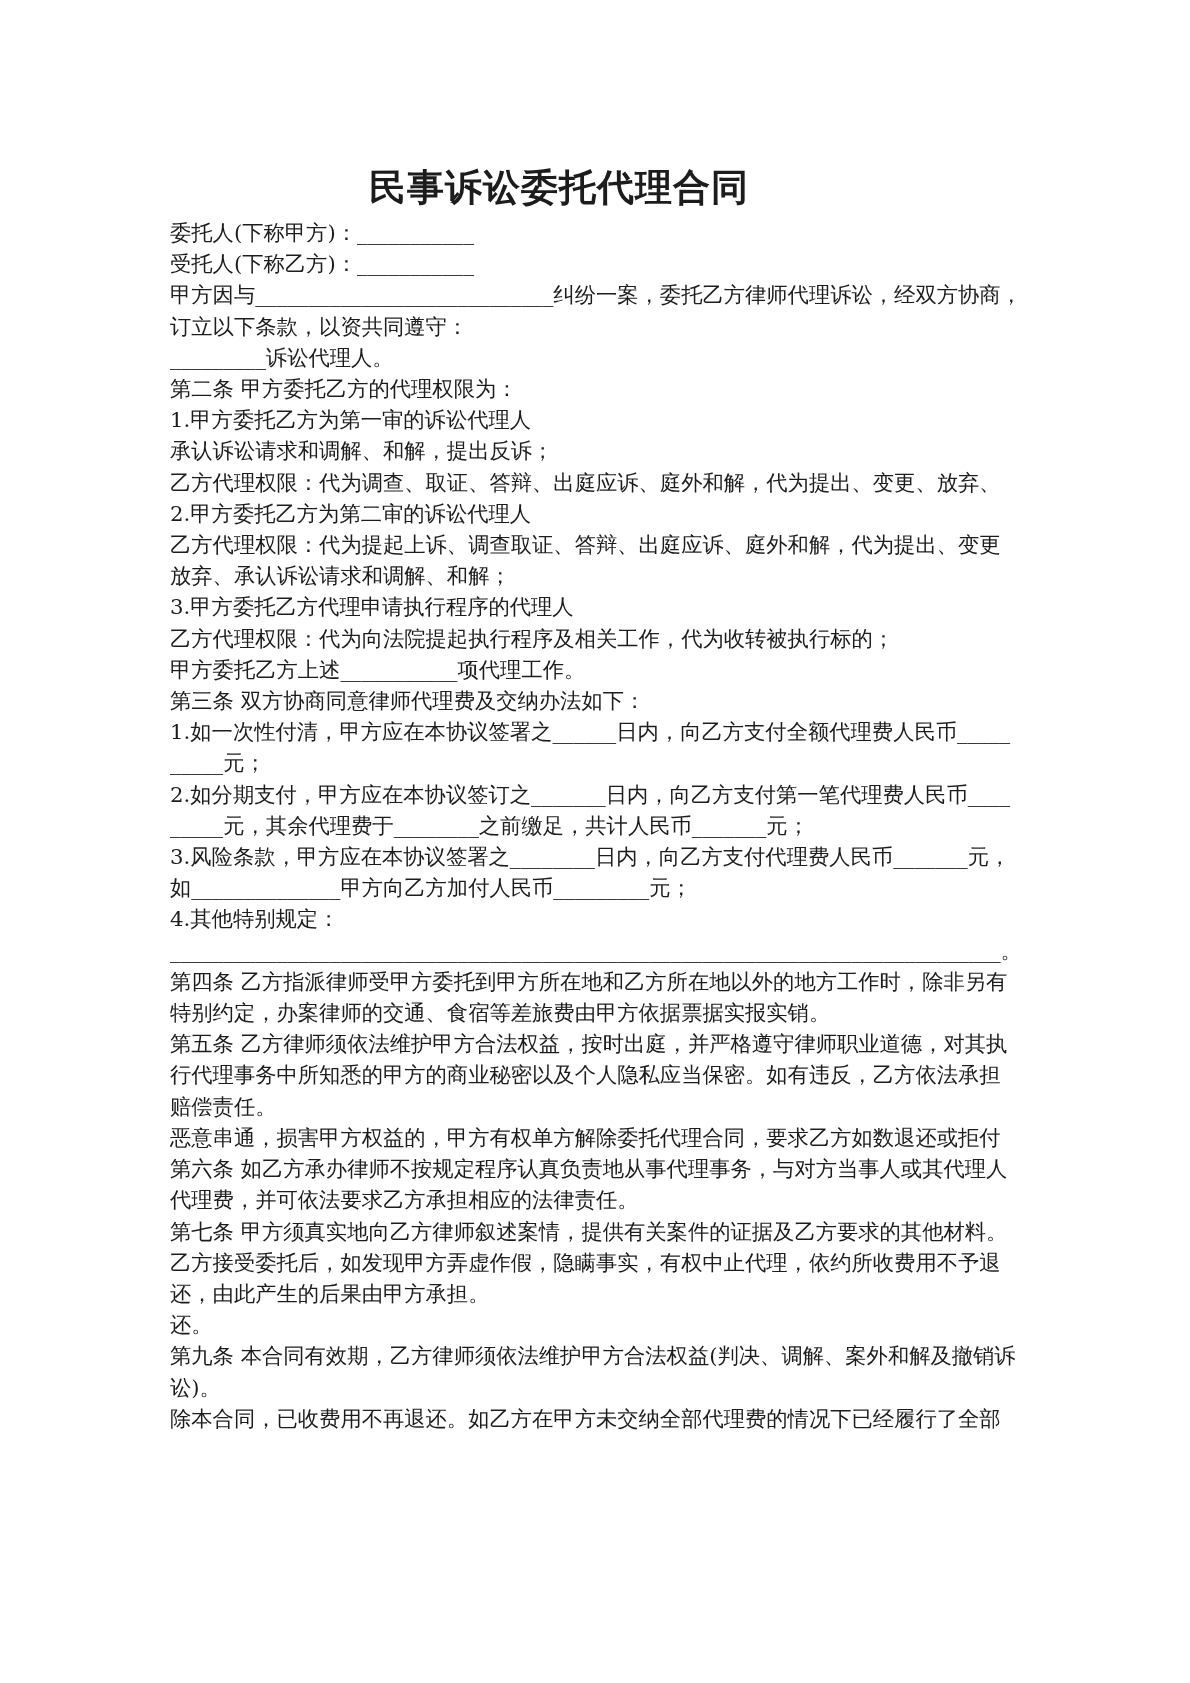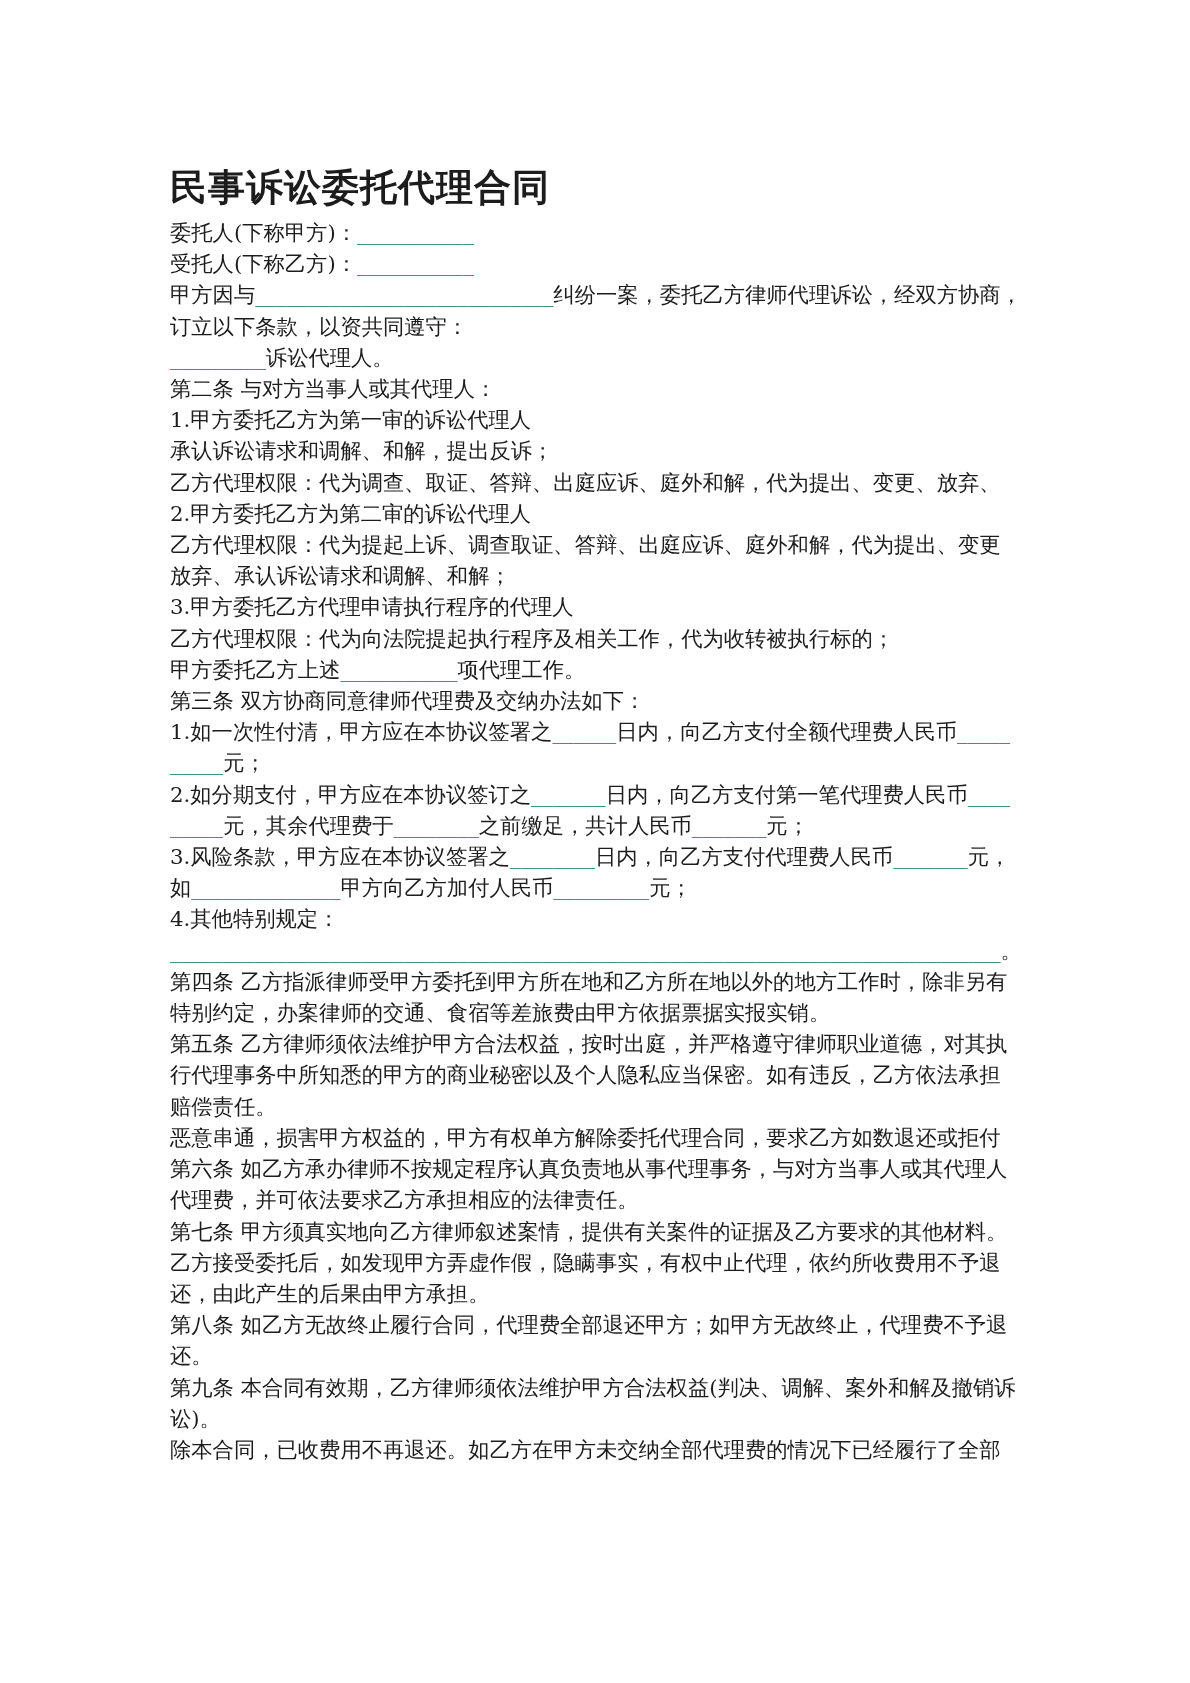--- a/index.html
+++ b/index.html
@@ -16,49 +16,49 @@
     position:absolute;
     left:170px;
     top:0;
     width:856px;
   }
   .title{
     margin:165px 78px 0 0;
     font-size:37px;
     line-height:44px;
     font-weight:700;
-    text-align:left;
+    text-align:center;
     letter-spacing:1px;
     white-space:nowrap;
   }
   .lines{
     margin-top:8px;
     font-size:21.3px;
     line-height:31.2px;
   }
   .line{
     white-space:pre;
   }
   .u{
-    color:#0f766e;
+    color:#000000;
   }
 </style>
 </head>
 <body>
 
 <div class="page">
   <div class="content">
     <div class="title">民事诉讼委托代理合同</div>
     <div class="lines">
         <div class="line">委托人(下称甲方)：<span class="u">___________</span></div>
         <div class="line">受托人(下称乙方)：<span class="u">___________</span></div>
         <div class="line">甲方因与<span class="u">____________________________</span>纠纷一案，委托乙方律师代理诉讼，经双方协商，</div>
         <div class="line">订立以下条款，以资共同遵守：</div>
         <div class="line"><span class="u">_________</span>诉讼代理人。</div>
-        <div class="line">第二条 与对方当事人或其代理人：</div>
+        <div class="line">第二条 甲方委托乙方的代理权限为：</div>
         <div class="line">1.甲方委托乙方为第一审的诉讼代理人</div>
         <div class="line">承认诉讼请求和调解、和解，提出反诉；</div>
         <div class="line">乙方代理权限：代为调查、取证、答辩、出庭应诉、庭外和解，代为提出、变更、放弃、</div>
         <div class="line">2.甲方委托乙方为第二审的诉讼代理人</div>
         <div class="line">乙方代理权限：代为提起上诉、调查取证、答辩、出庭应诉、庭外和解，代为提出、变更</div>
         <div class="line">放弃、承认诉讼请求和调解、和解；</div>
         <div class="line">3.甲方委托乙方代理申请执行程序的代理人</div>
         <div class="line">乙方代理权限：代为向法院提起执行程序及相关工作，代为收转被执行标的；</div>
         <div class="line">甲方委托乙方上述<span class="u">___________</span>项代理工作。</div>
         <div class="line">第三条 双方协商同意律师代理费及交纳办法如下：</div>
@@ -74,20 +74,19 @@
         <div class="line">特别约定，办案律师的交通、食宿等差旅费由甲方依据票据实报实销。</div>
         <div class="line">第五条 乙方律师须依法维护甲方合法权益，按时出庭，并严格遵守律师职业道德，对其执</div>
         <div class="line">行代理事务中所知悉的甲方的商业秘密以及个人隐私应当保密。如有违反，乙方依法承担</div>
         <div class="line">赔偿责任。</div>
         <div class="line">恶意串通，损害甲方权益的，甲方有权单方解除委托代理合同，要求乙方如数退还或拒付</div>
         <div class="line">第六条 如乙方承办律师不按规定程序认真负责地从事代理事务，与对方当事人或其代理人</div>
         <div class="line">代理费，并可依法要求乙方承担相应的法律责任。</div>
         <div class="line">第七条 甲方须真实地向乙方律师叙述案情，提供有关案件的证据及乙方要求的其他材料。</div>
         <div class="line">乙方接受委托后，如发现甲方弄虚作假，隐瞒事实，有权中止代理，依约所收费用不予退</div>
         <div class="line">还，由此产生的后果由甲方承担。</div>
-        <div class="line">第八条 如乙方无故终止履行合同，代理费全部退还甲方；如甲方无故终止，代理费不予退</div>
         <div class="line">还。</div>
         <div class="line">第九条 本合同有效期，乙方律师须依法维护甲方合法权益(判决、调解、案外和解及撤销诉</div>
         <div class="line">讼)。</div>
         <div class="line">除本合同，已收费用不再退还。如乙方在甲方未交纳全部代理费的情况下已经履行了全部</div>
       </div>
   </div>
 </div>
 
 </body></html>

